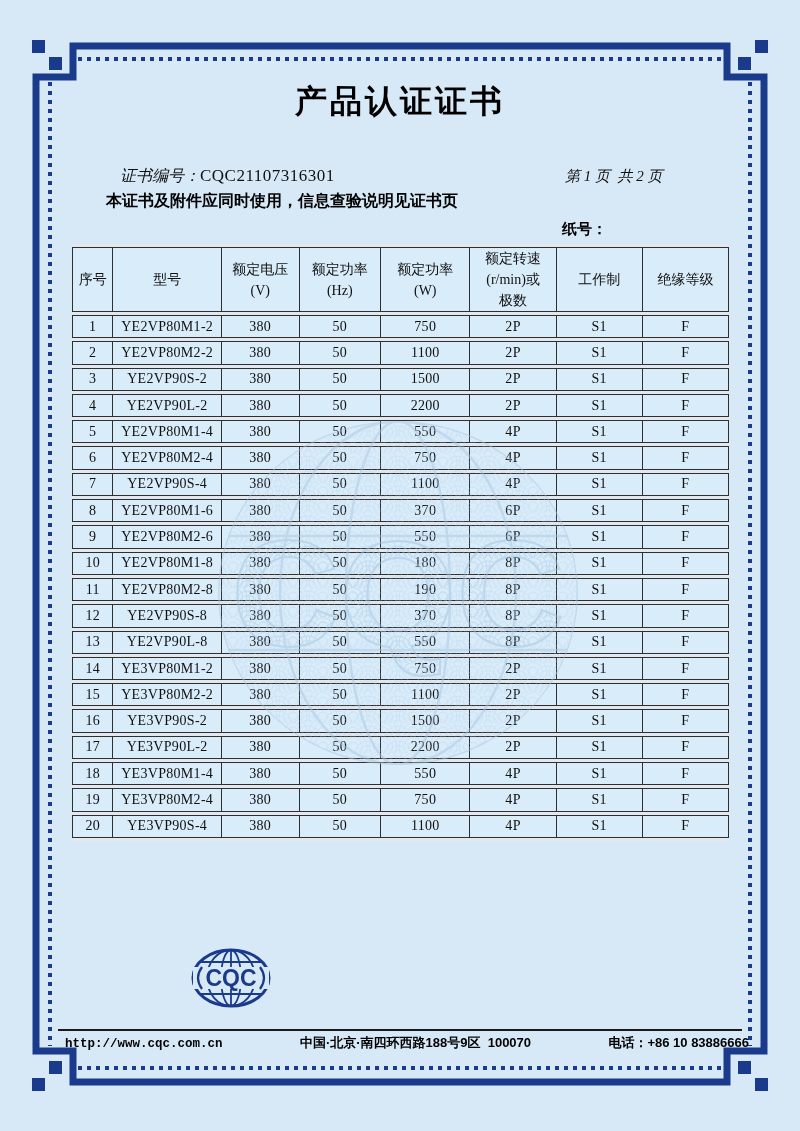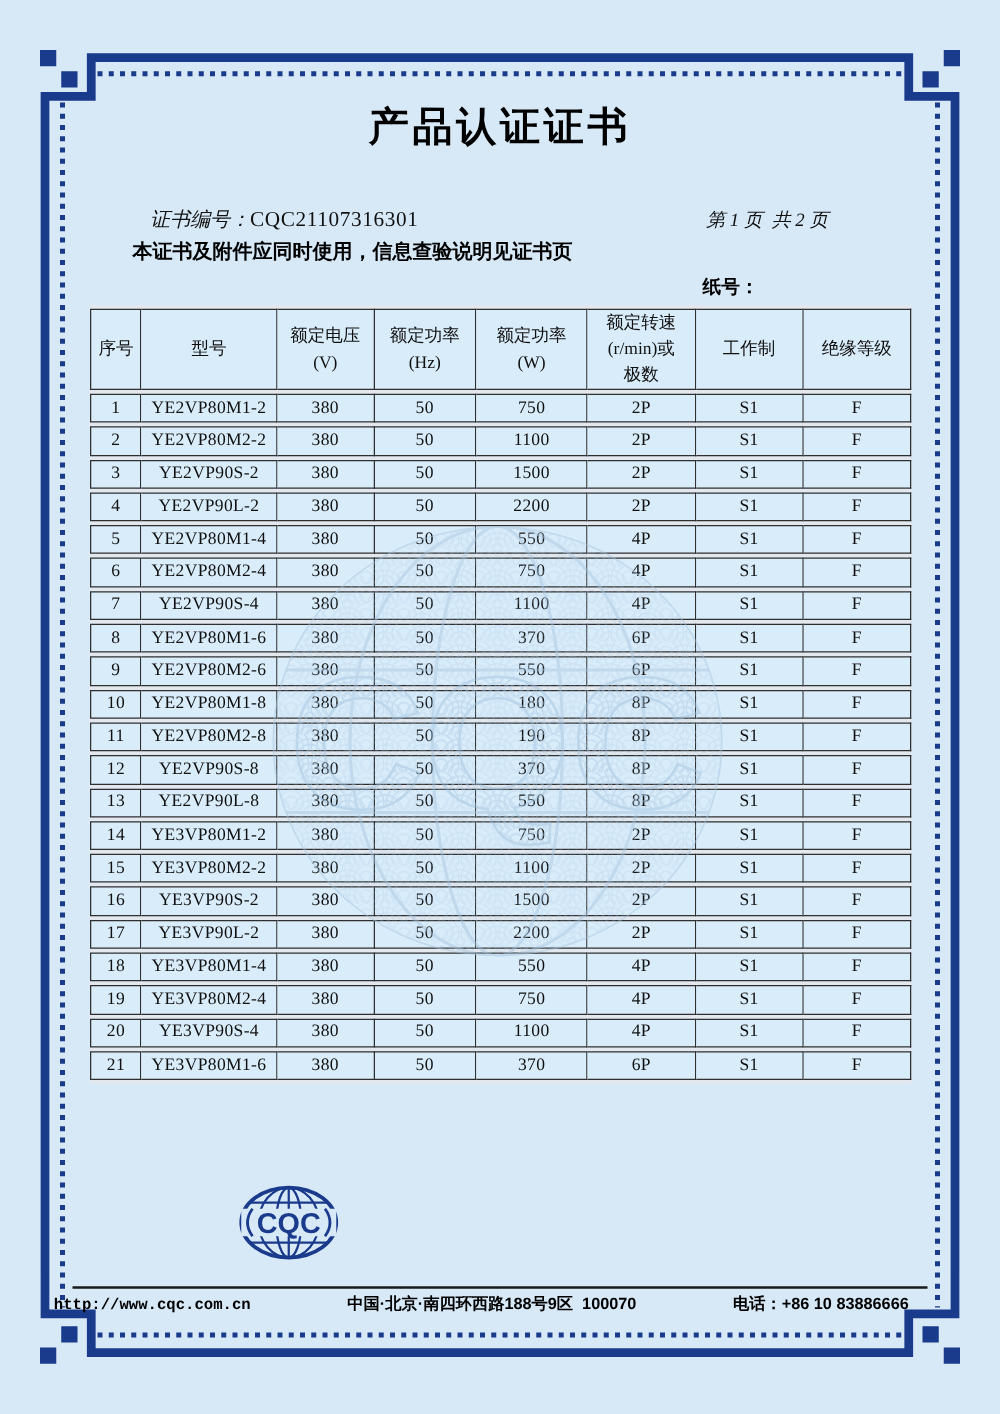--- a/index.html
+++ b/index.html
@@ -32,21 +32,21 @@
         vertical-align:middle;padding:0;color:#101010;}
   th:first-child,td:first-child{border-left:1.6px solid #2f2f2f;}
   th{height:57px;font-weight:normal;font-size:14px;line-height:1.5;white-space:pre-line;}
   td{height:21.3px;font-size:14px;line-height:1;letter-spacing:0.3px;}
 
   .logo-row{position:absolute;left:190px;top:947px;display:flex;align-items:center;gap:12px;}
   .issuer-name{font-family:"Liberation Sans","DejaVu Sans",sans-serif;font-weight:bold;
         font-size:34px;color:#121212;letter-spacing:1px;}
 
   .footer-line{position:absolute;left:58px;top:1029px;width:684px;border-top:2px solid #1a1a1a;}
-  .footer-texts{position:absolute;left:43px;top:1034px;width:684px;display:flex;
+  .footer-texts{position:absolute;left:65px;top:1034px;width:684px;display:flex;
         justify-content:space-between;align-items:baseline;text-align:right;}
   .footer-web{font-family:"Liberation Mono","DejaVu Sans Mono",monospace;font-weight:bold;
         font-size:12.5px;color:#000;}
   .footer-addr,.footer-phone{font-family:"Liberation Sans","DejaVu Sans",sans-serif;
         font-weight:600;font-size:13px;color:#000;white-space:pre;}
 </style>
 </head>
 <body>
 
 <div class="page">
@@ -335,30 +335,20 @@
           <tr>
             <td>20</td>
             <td>YE3VP90S-4</td>
             <td>380</td>
             <td>50</td>
             <td>1100</td>
             <td>4P</td>
             <td>S1</td>
             <td>F</td>
           </tr>
-          <tr>
-            <td>21</td>
-            <td>YE3VP80M1-6</td>
-            <td>380</td>
-            <td>50</td>
-            <td>370</td>
-            <td>6P</td>
-            <td>S1</td>
-            <td>F</td>
-          </tr>
         </tbody>
     </table>
   </div>
 
   <div class="logo-row">
     <svg width="82" height="62" viewBox="0 0 82 62">
       <g fill="none" stroke="#1a3a8c">
         <ellipse cx="41" cy="31" rx="38" ry="28" stroke-width="3"></ellipse>
         <ellipse cx="41" cy="31" rx="24" ry="28" stroke-width="1.8"></ellipse>
         <ellipse cx="41" cy="31" rx="10" ry="28" stroke-width="1.8"></ellipse>

